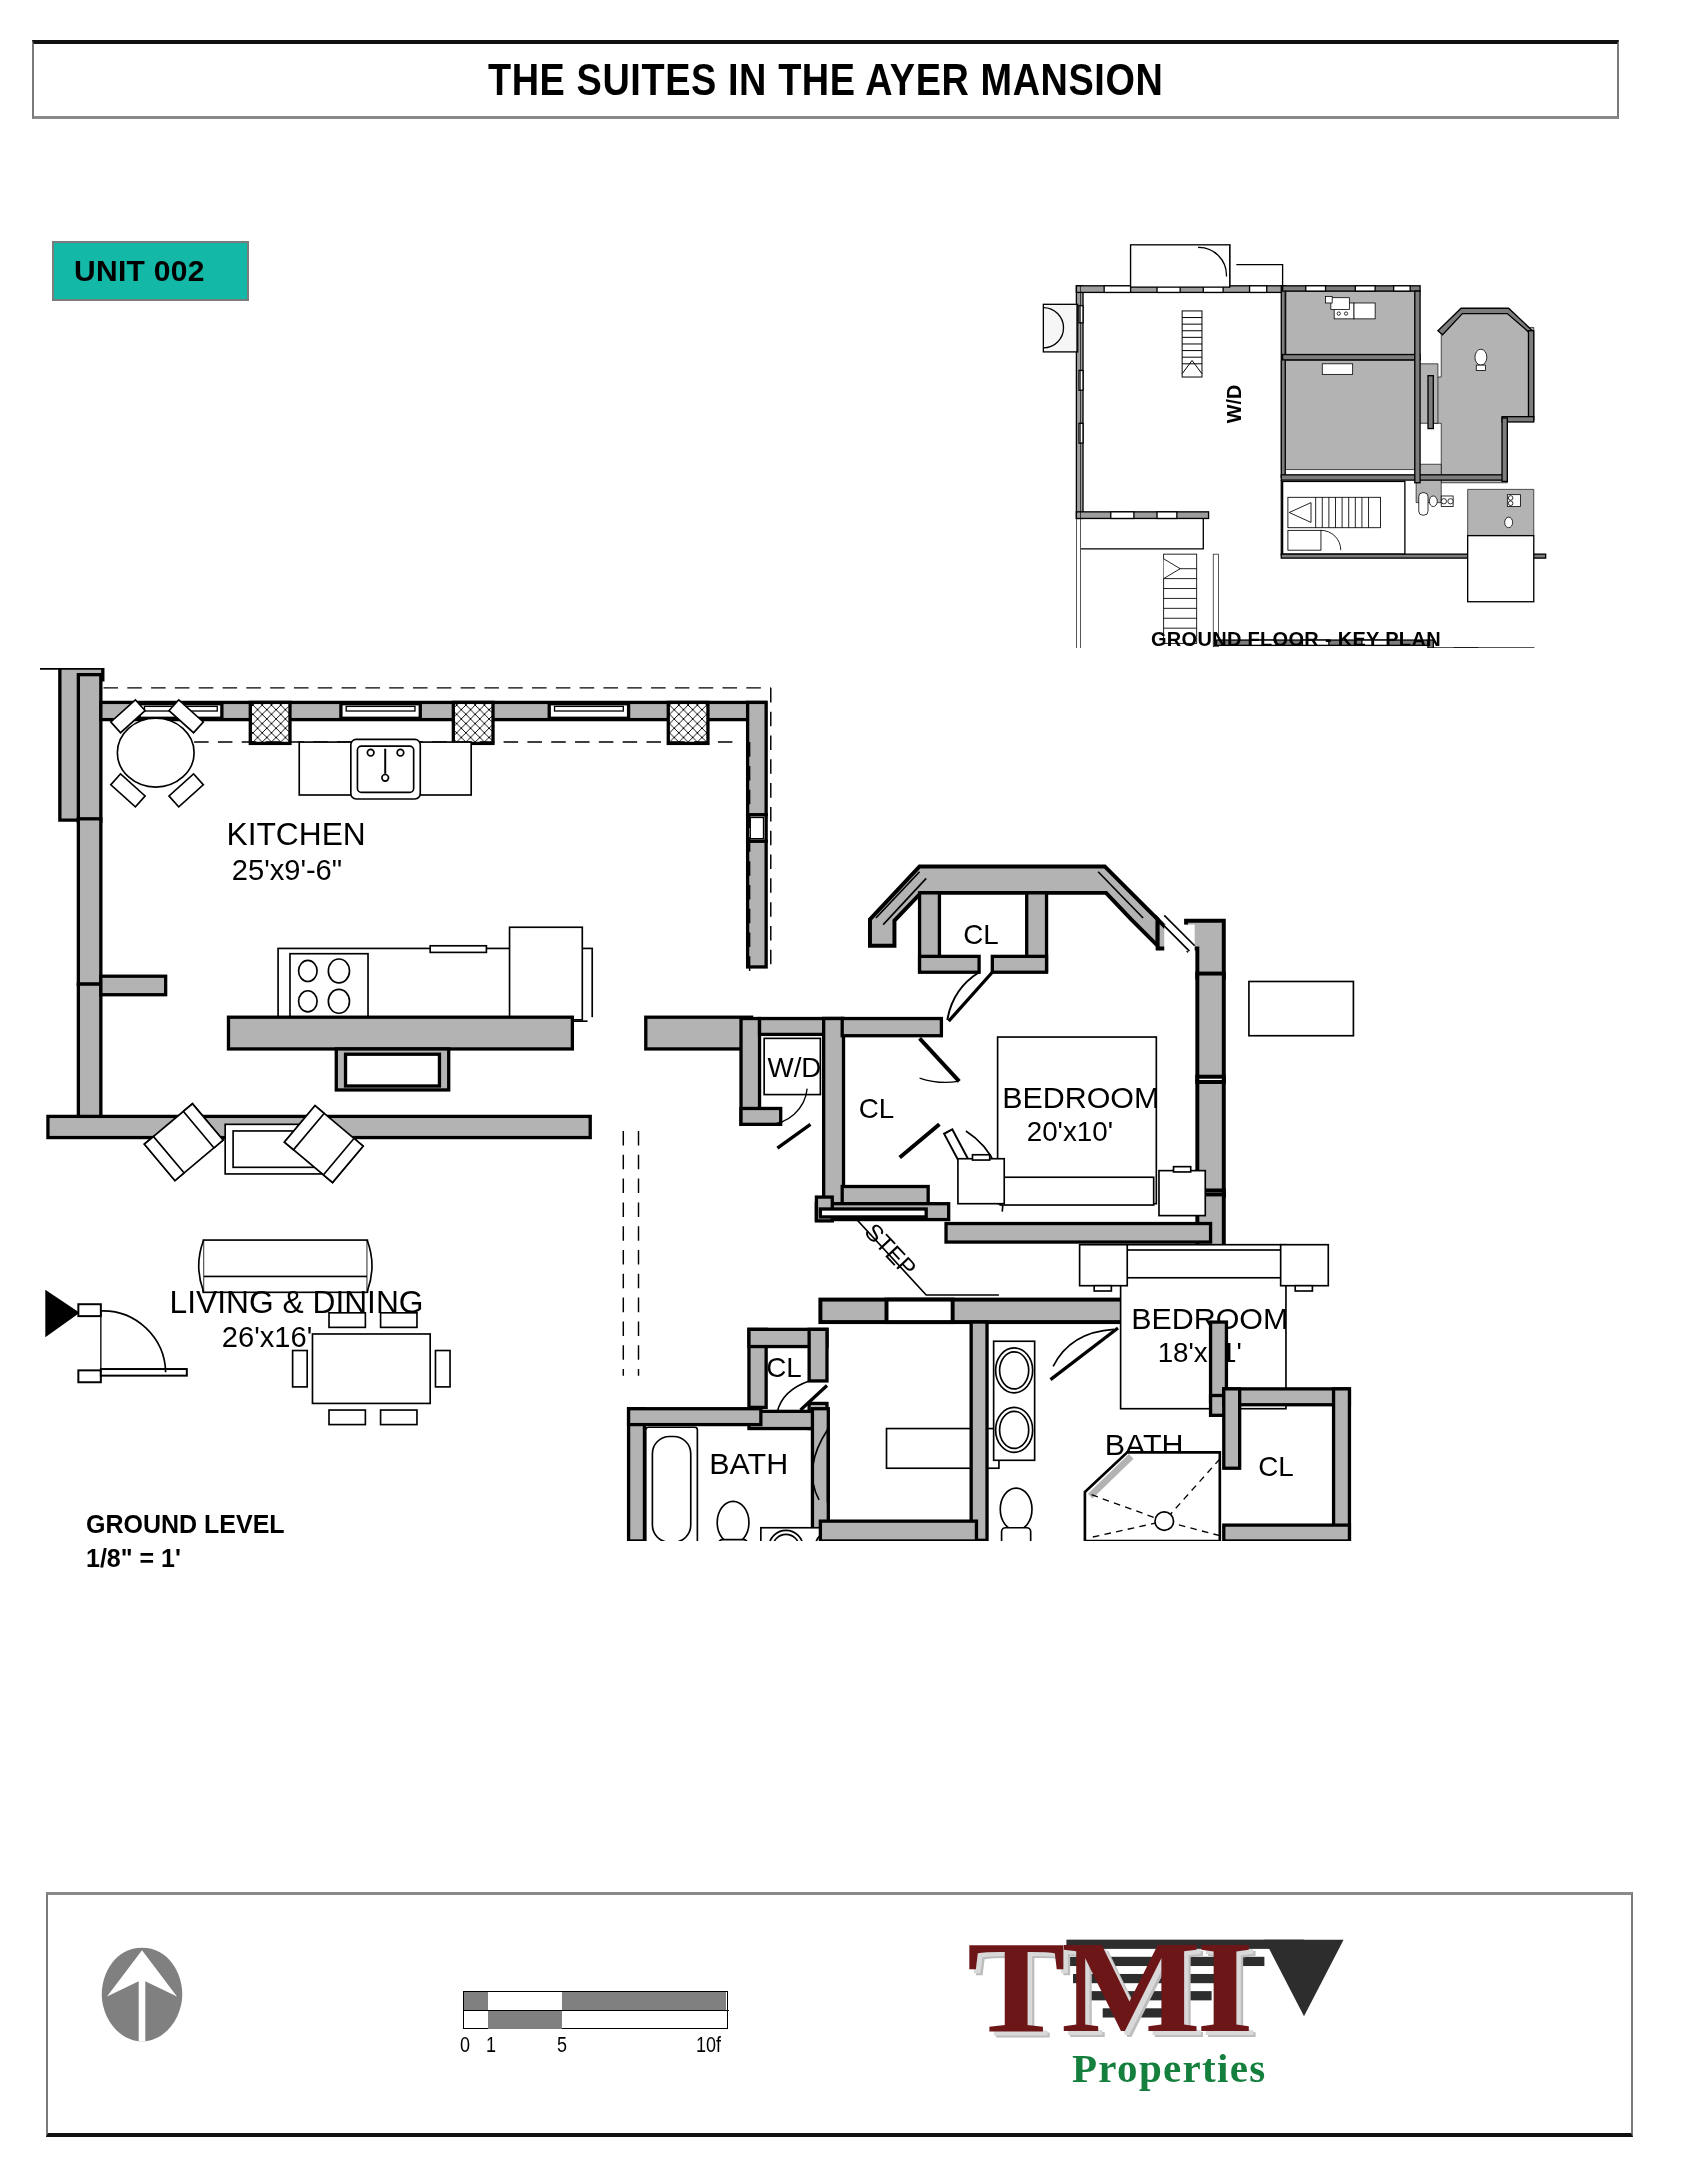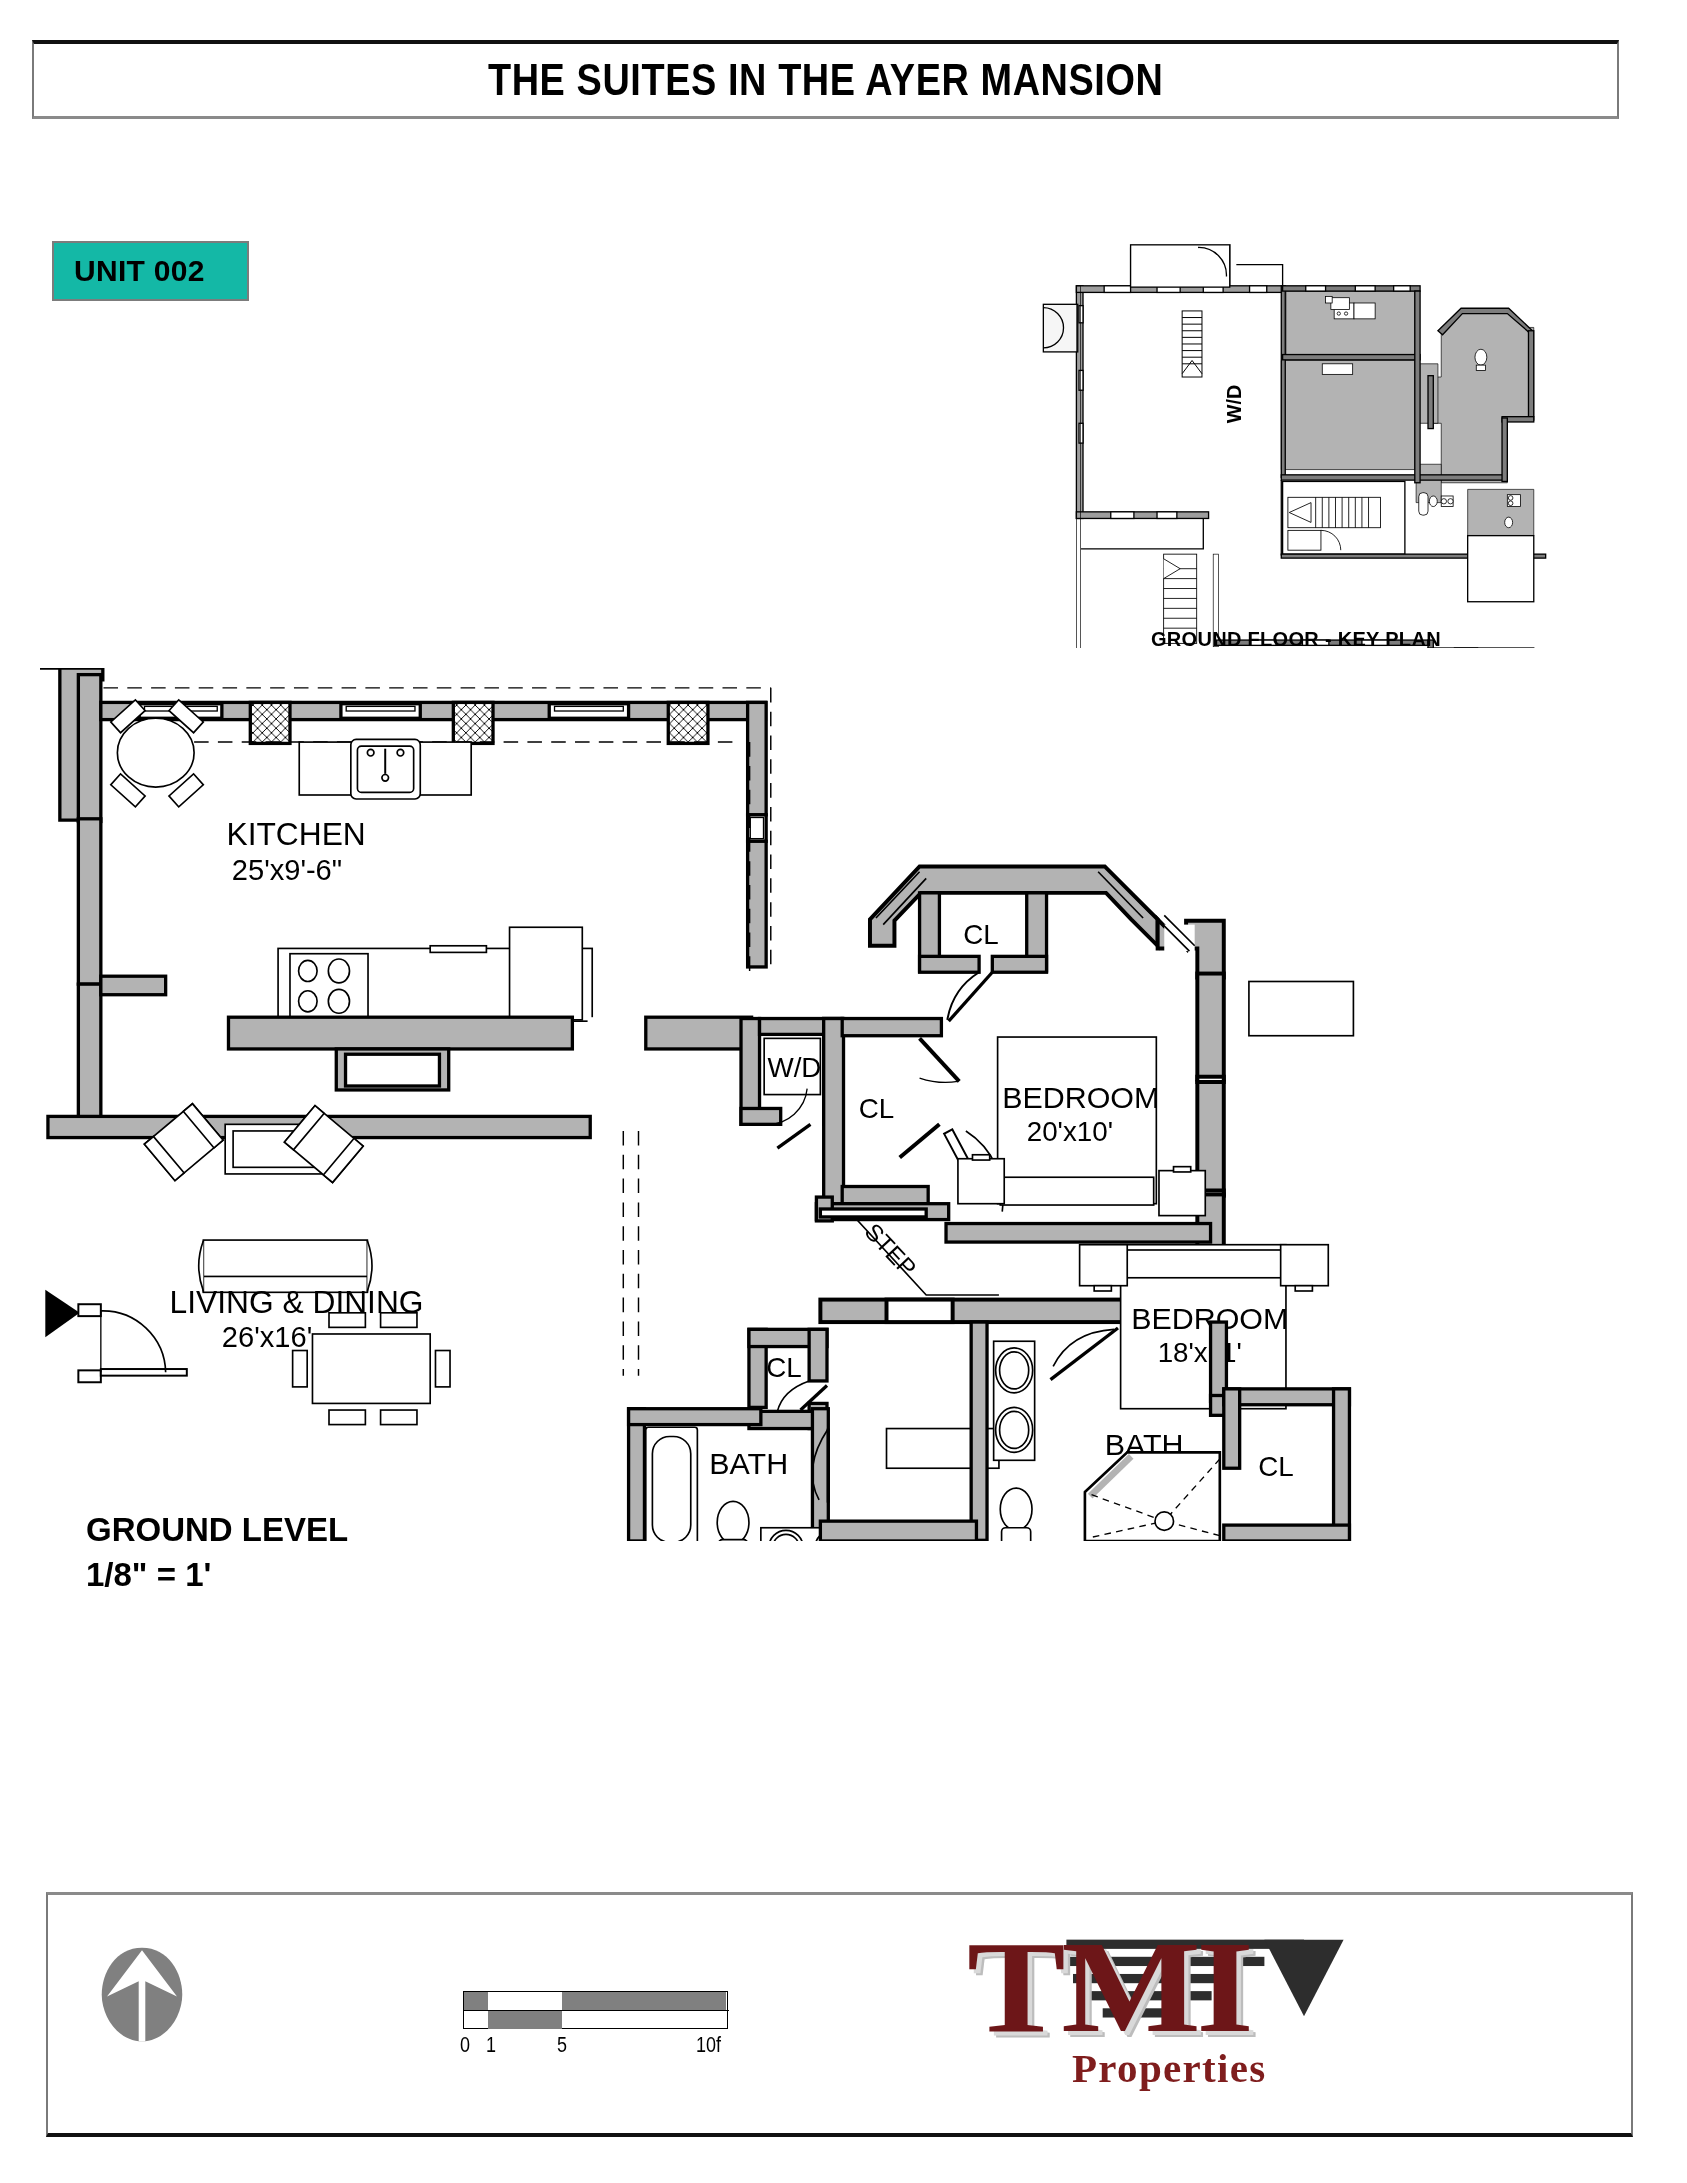--- a/index.html
+++ b/index.html
@@ -34,21 +34,21 @@
   #keyplan-caption{
     left:1151px;top:628px;width:463px;
     font-size:20px;font-weight:bold;letter-spacing:0.3px;white-space:nowrap;
   }
 
   
   #mainplan{left:40px;top:668px;width:1488px;height:873px;}
 
   
   #level-label{left:86px;top:1508px;}
-  #level-label div{font-size:33px;font-weight:bold;line-height:1.35;}
+  #level-label div{font-size:25px;font-weight:bold;line-height:1.35;}
 
   
   #footer-block{
     left:46px;top:1892px;width:1587px;height:245px;
     border:2px solid #7a7a7a;border-top:3.3px solid #8a8a8a;border-bottom:4px solid #111;
     background:#fff;box-sizing:border-box;
   }
   #north-arrow{left:99px;top:1945px;width:86px;height:99px;}
   #scale-bar-wrap{left:463px;top:1991px;width:284px;height:86px;}
   #scale-graphic{width:265px;height:38px;border:1.3px solid #000;box-sizing:border-box;position:relative;background:#fff;}
@@ -63,21 +63,21 @@
   #tmi-letters{
     position:absolute;left:26.5px;top:5.3px;font-size:132px;font-weight:bold;
     font-family:"Liberation Serif", serif;letter-spacing:-4px;
     color:#6d1618;
     text-shadow:4px 4px 0 #d9d9d9, 6px 6px 0 #bdbdbd;
     transform:scaleX(1.12);transform-origin:left top;
   }
   #tmi-stripes{position:absolute;left:126px;top:32px;width:344px;height:99px;opacity:.92;}
   #tmi-sub{
     position:absolute;left:132px;top:139px;font-size:41px;font-weight:bold;
-    font-family:"Liberation Serif", serif;color:#7f1d1d;letter-spacing:1.3px;
+    font-family:"Liberation Serif", serif;color:#15803d;letter-spacing:1.3px;
   }
 
   
 </style>
 </head>
 <body>
 
 <div class="abs" id="title-block">
   <div id="title-text">THE SUITES IN THE AYER MANSION</div>
 </div>

